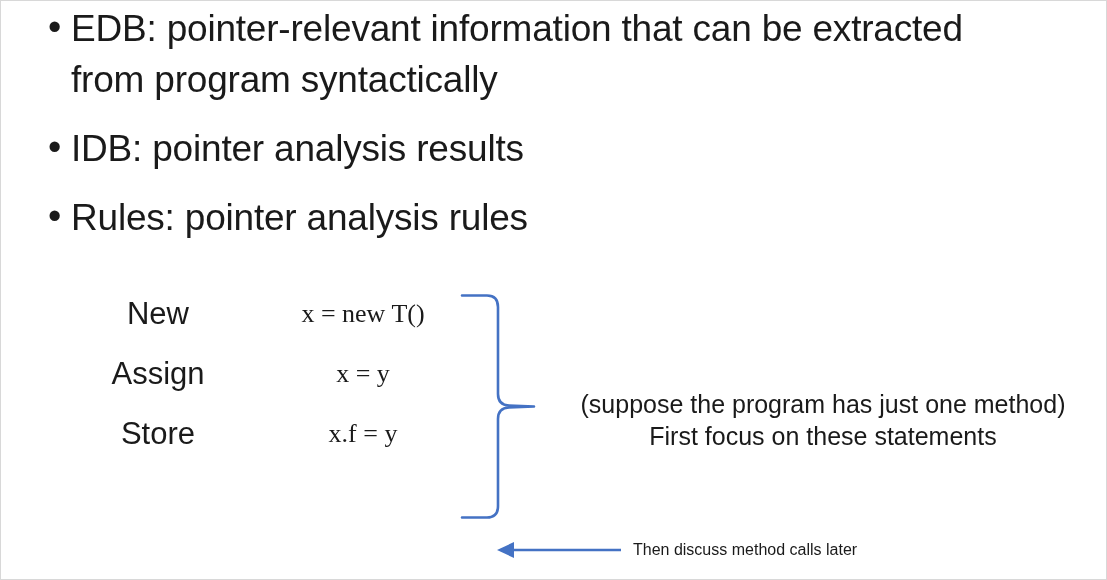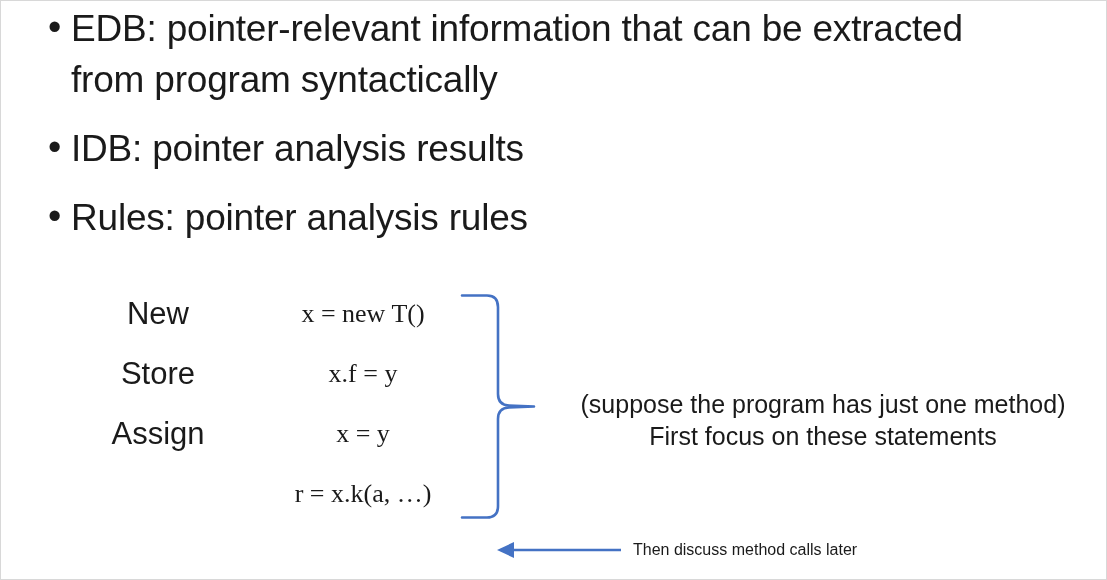--- a/index.html
+++ b/index.html
@@ -142,32 +142,31 @@
   </div>
 
   <div class="stmt-table">
 
     <div class="stmt-row">
       <div class="stmt-label">New</div>
       <div class="stmt-code">x = new T()</div>
     </div>
 
     <div class="stmt-row">
+      <div class="stmt-label">Assign</div>
+      <div class="stmt-code">x = y</div>
+    </div>
+
+    <div class="stmt-row">
       <div class="stmt-label">Store</div>
       <div class="stmt-code">x.f = y</div>
     </div>
 
-    <div class="stmt-row">
-      <div class="stmt-label">Assign</div>
-      <div class="stmt-code">x = y</div>
-    </div>
-
 
     <div class="stmt-row">
-      <div class="stmt-code">r = x.k(a, …)</div>
     </div>
 
   </div>
 
   <svg class="vector-layer" viewBox="0 0 1107 580">
 
     <path d="M 461 294.5
              L 486 294.5
              Q 497 294.5 497 306
              L 497 393

